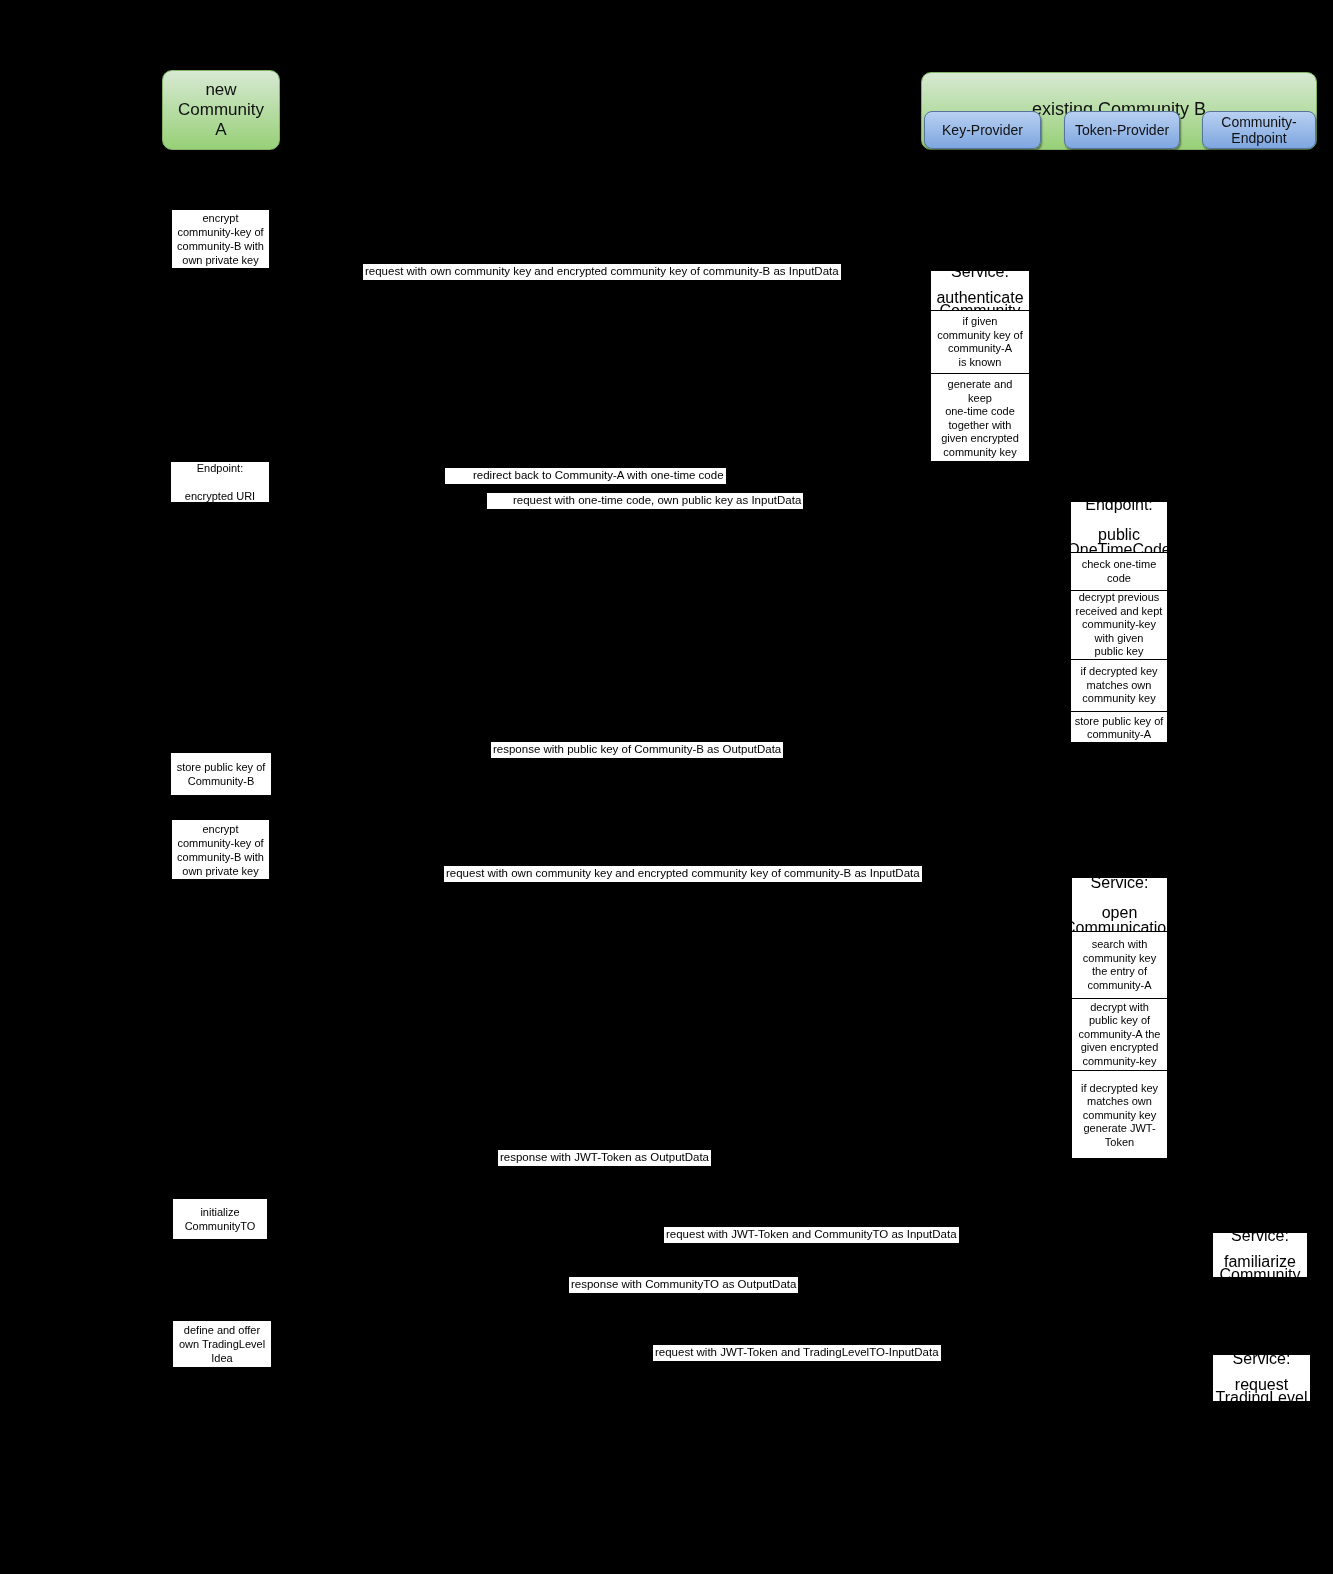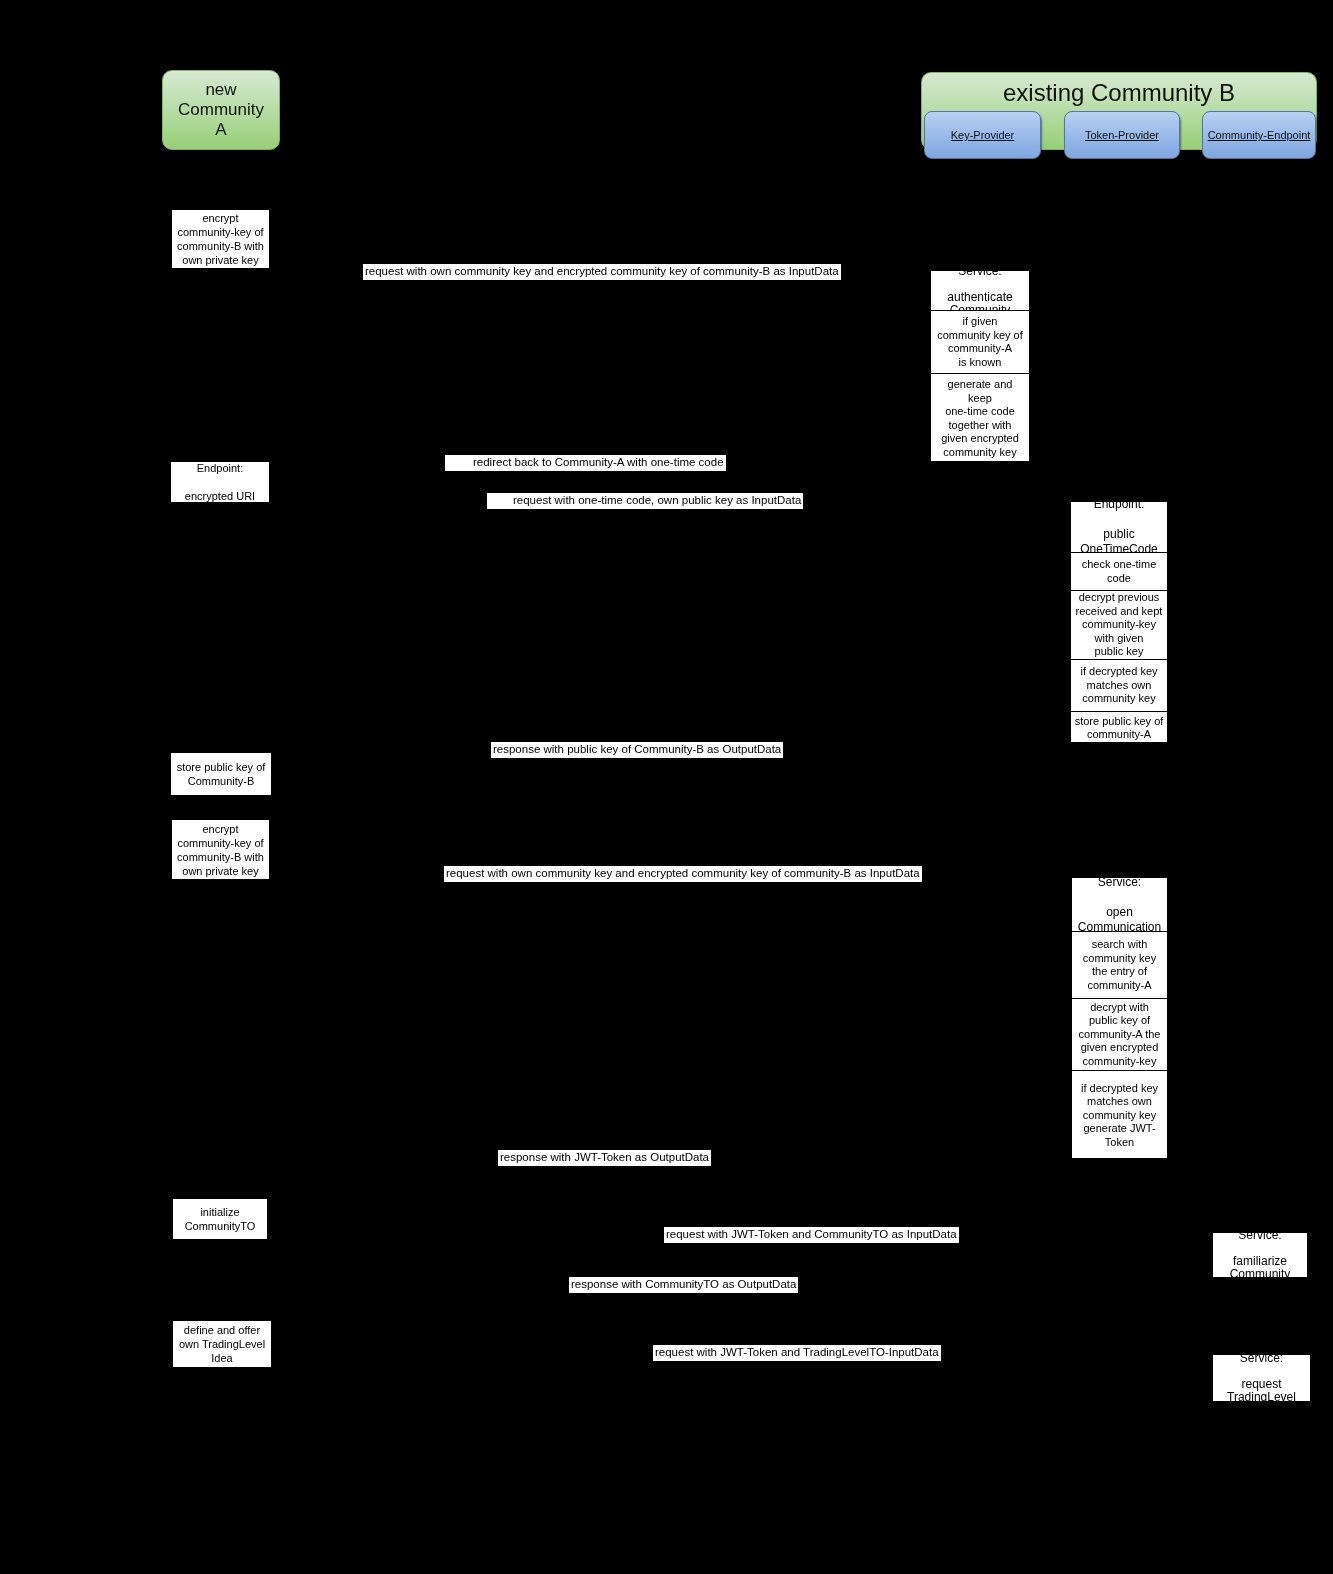--- a/index.html
+++ b/index.html
@@ -12,31 +12,31 @@
     position:absolute; border-radius:10px;
     background:linear-gradient(#d7e9d3,#97d077);
     border:1px solid #82b366; color:#111;
     display:flex; align-items:center; justify-content:center;
     text-align:center; white-space:pre-line;
     box-shadow:2px 2px 3px rgba(0,0,0,0.55);
   }
   #actorA { left:162px; top:70px; width:118px; height:80px; font-size:17px; line-height:20px; }
   #actorB { left:921px; top:72px; width:396px; height:78px; }
   #actorB .btitle {
-    position:absolute; left:0; top:0; width:100%; height:40px;
-    display:flex; align-items:center; justify-content:center;
-    font-size:24px; color:#111;
+    position:absolute; left:0; top:16px; width:100%; height:40px;
+    display:flex; align-items:center; justify-content:center;
+    font-size:18px; color:#111;
   }
   
   .comp {
-    position:absolute; top:38px; height:48px; border-radius:8px;
+    position:absolute; top:38px; height:38px; border-radius:8px;
     background:linear-gradient(#b8d0f2,#7ea6e0);
     border:1px solid #56749c; color:#111;
     display:flex; align-items:center; justify-content:center;
-    font-size:11px; box-shadow:1px 2px 2px rgba(0,0,0,0.45);text-decoration:underline;
+    font-size:14px; box-shadow:1px 2px 2px rgba(0,0,0,0.45);
   }
   #compKey { left:2px;  width:117px; }
   #compTok { left:142px; width:116px; }
   #compCE  { left:280px; width:114px; }
 
   
   .note {
     position:absolute; background:#ffffff; border:1px solid #000;
     color:#000; font-size:11px; line-height:14px;
     display:flex; align-items:center; justify-content:center;
@@ -56,40 +56,40 @@
     position:absolute; background:#ffffff; border:1px solid #000;
     color:#000; display:flex; flex-direction:column;
   }
   .rblock .sec {
     border-top:1px solid #000; flex:0 0 auto;
     display:flex; align-items:center; justify-content:center;
     text-align:center; white-space:pre-line;
     font-size:11px; line-height:13.5px; overflow:hidden;
   }
   .rblock .sec:first-child { border-top:none; }
-  .rblock .head { font-size:12px; line-height:13px; }
+  .rblock .head { font-size:16px; line-height:13px; }
   #b1 { left:930px;  top:270px;  width:100px; height:192px; }
   #b1 .s0{height:39px} #b1 .s1{height:63px} #b1 .s2{height:90px}
   #b2 { left:1070px; top:501px;  width:98px;  height:242px; }
   #b2 .s0{height:50px; line-height:15px;} #b2 .s1{height:38px} #b2 .s2{height:69px} #b2 .s3{height:52px} #b2 .s4{height:33px; line-height:13px;}
   #b3 { left:1071px; top:877px;  width:97px;  height:282px; }
   #b3 .s0{height:53px; line-height:15px;} #b3 .s1{height:67px} #b3 .s2{height:72px} #b3 .s3{height:90px}
   #b4 { left:1212px; top:1232px; width:96px;  height:46px; }
   #b4 .s0{height:44px}
   #b5 { left:1212px; top:1354px; width:99px;  height:48px; }
   #b5 .s0{height:46px}
 
   
   .msg {
     position:absolute; background:#ffffff; color:#000;
     font-size:11.5px; line-height:15px; height:16px;
     padding:0 2px; white-space:nowrap;
   }
   #m1 { left:363px; top:264px; }
-  #m2 { left:445px; top:455px;padding-left:28px; }
+  #m2 { left:445px; top:468px;padding-left:28px; }
   #m3 { left:487px; top:493px;padding-left:26px; }
   #m4 { left:491px; top:742px; }
   #m5 { left:444px; top:866px; }
   #m6 { left:498px; top:1150px; }
   #m7 { left:664px; top:1227px; }
   #m8 { left:562px; top:1277px;margin-left:7px; }
   #m9 { left:653px; top:1345px; }
 </style>
 </head>
 <body>

